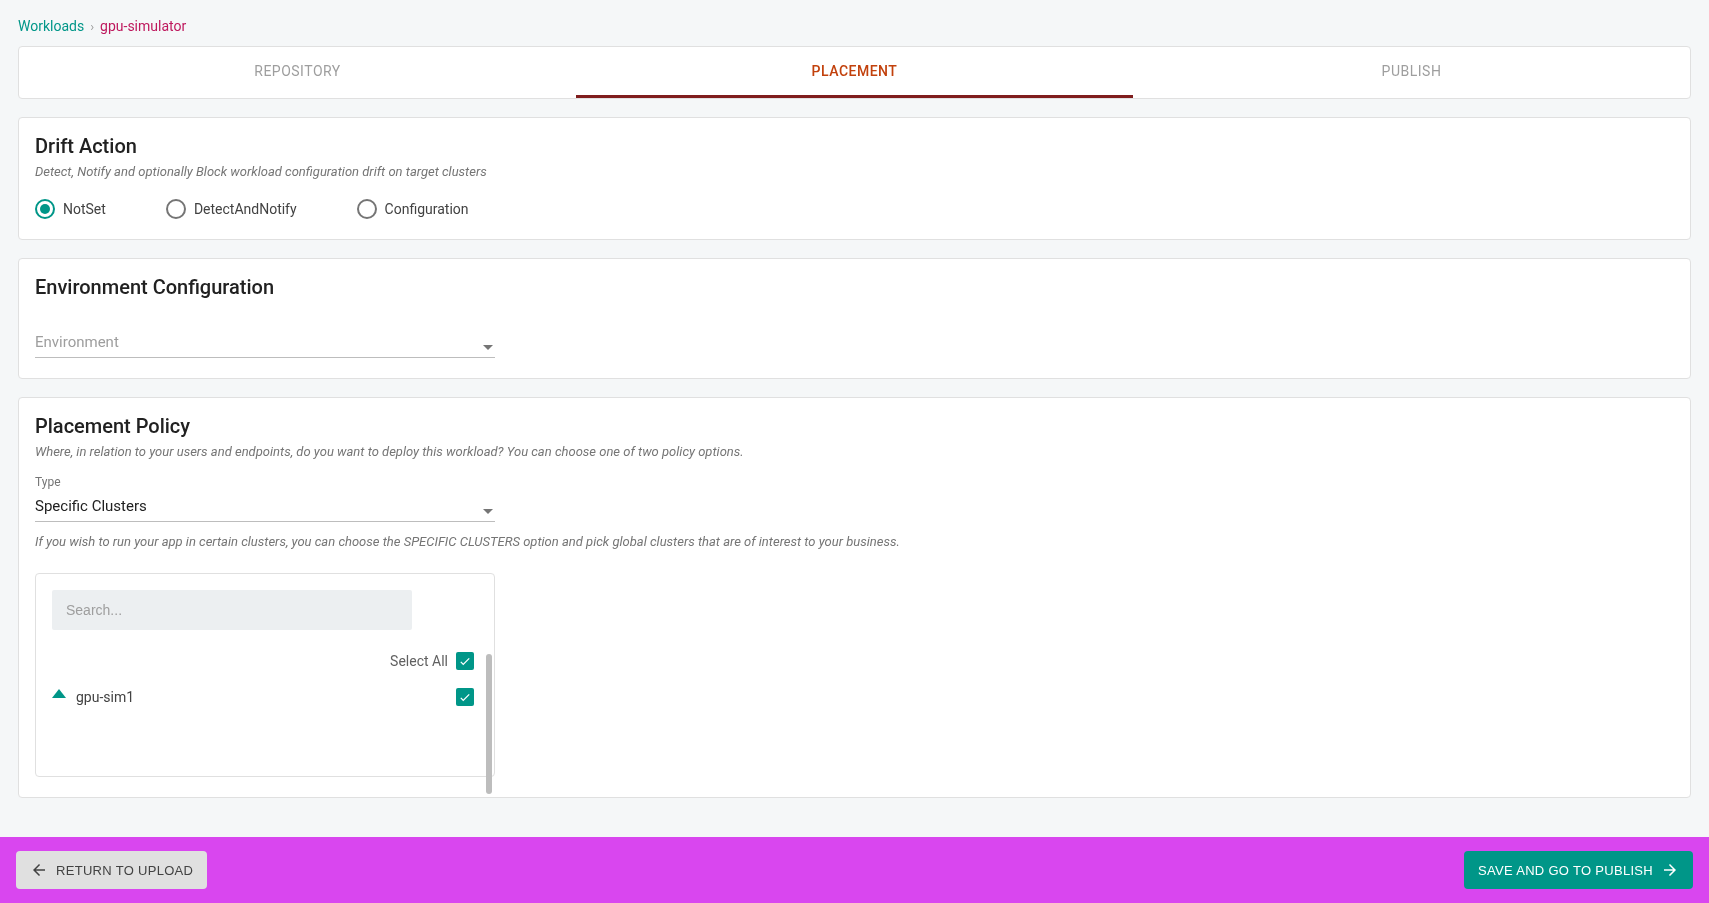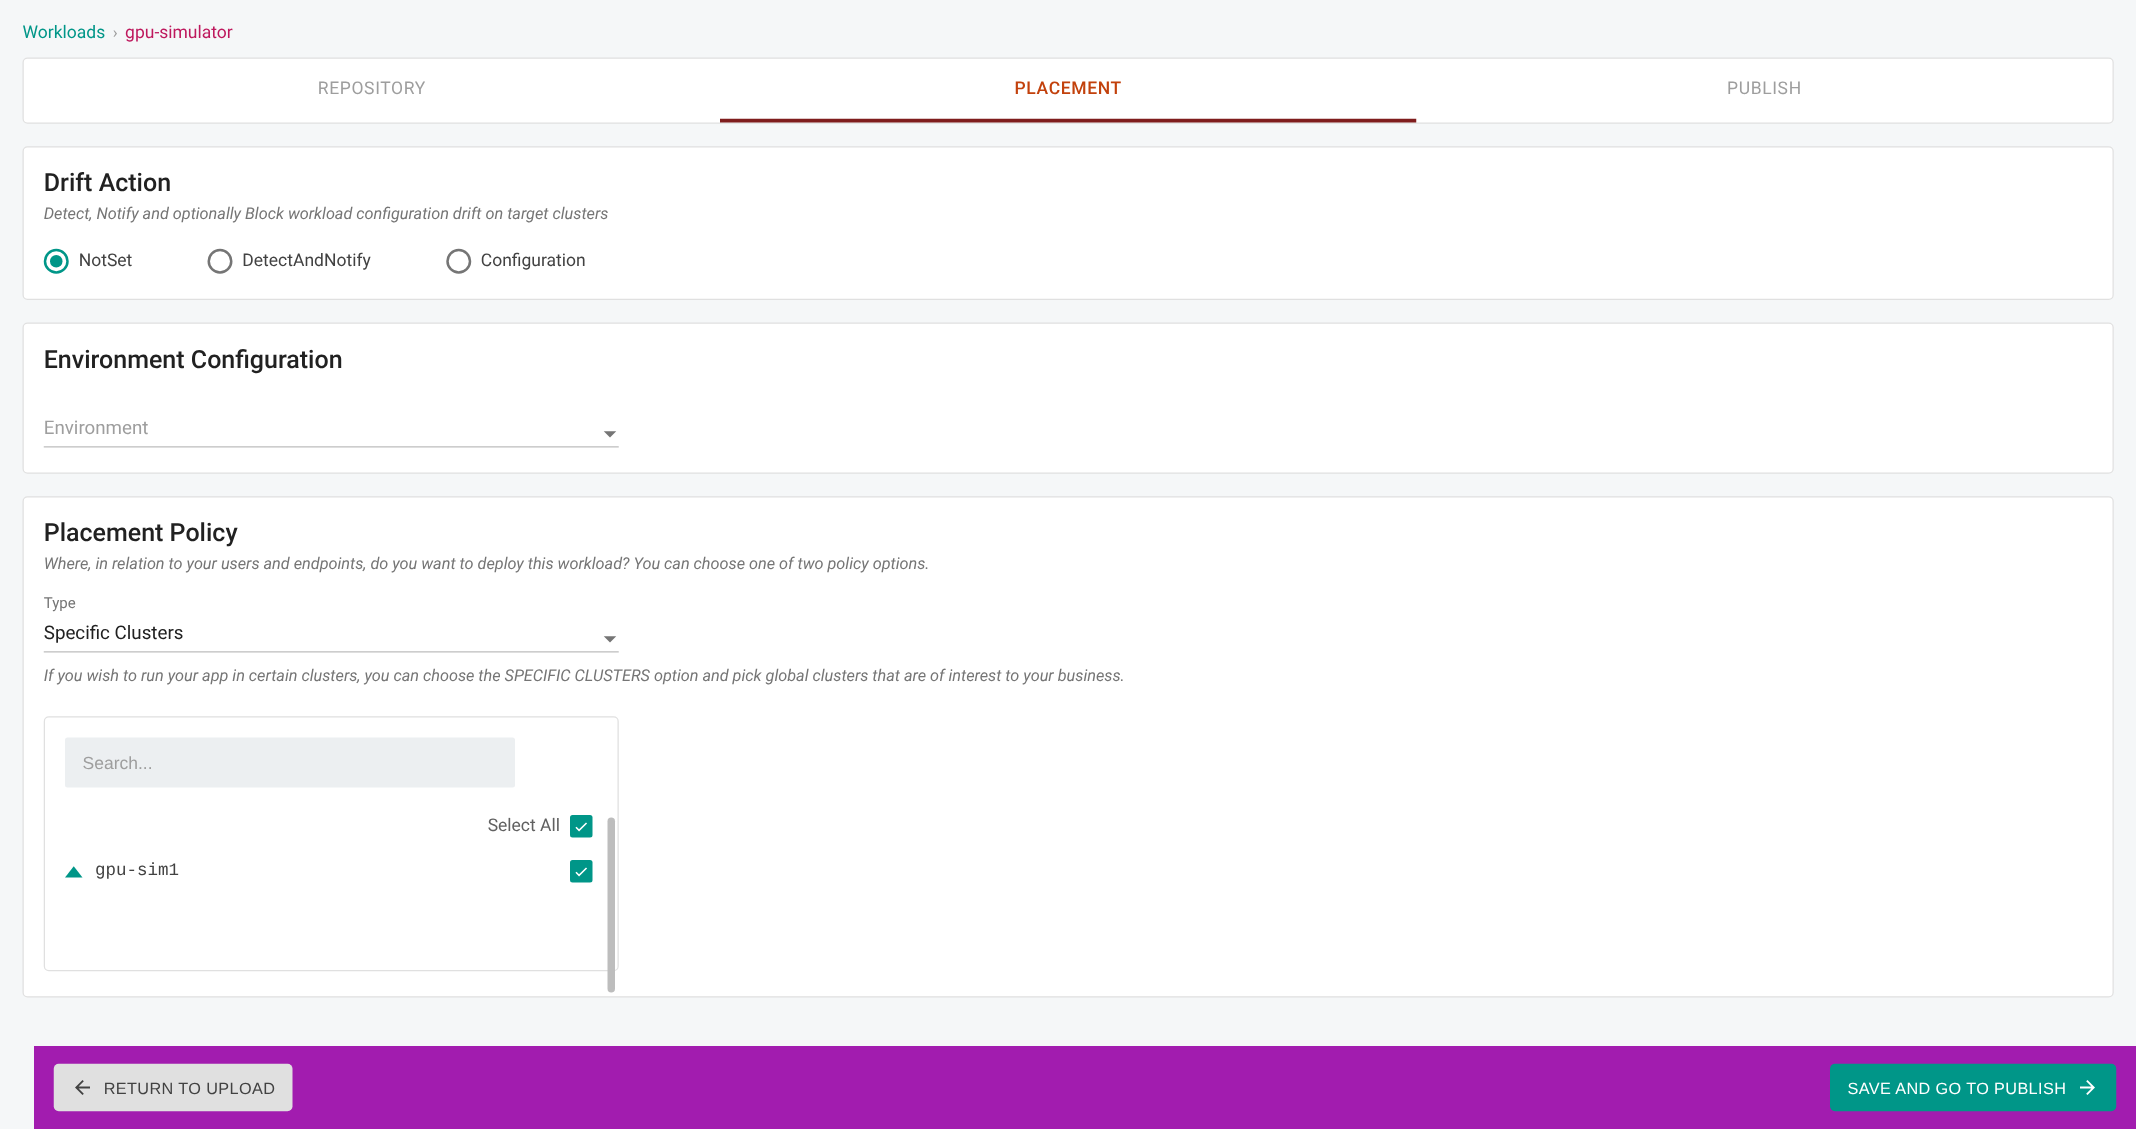--- a/index.html
+++ b/index.html
@@ -144,21 +144,21 @@
 .select-all-row {
   display:flex; justify-content:flex-end; align-items:center; gap:8px;
   padding: 12px 0 8px 0;
   color:#616161;
 }
 .cluster-row {
   display:flex; justify-content:space-between; align-items:center;
   padding: 10px 0;
   color:#424242;
 }
-.cluster-left { display:flex; align-items:center; gap:10px;font-family:Liberation Mono, monospace; }
+.cluster-left { display:flex; gap:10px; }
 .tri-up {
   width:0;height:0;
   border-left:7px solid transparent;
   border-right:7px solid transparent;
   border-bottom:9px solid #009688;
 }
 .cb {
   width:18px; height:18px; border-radius:2px;
   background:#009688; display:flex; align-items:center; justify-content:center;
   cursor:pointer;
@@ -167,22 +167,21 @@
 
 .scroll-thumb {
   position:absolute; right:2px; top:80px; width:6px; height:140px;
   background:#bdbdbd; border-radius:3px;
 }
 
 .footer {
   position: fixed; bottom: 0; left: 0; right: 0;
   display:flex; justify-content:space-between; align-items:center;
   padding: 14px 16px;
-  background:#a21caf;
-  margin-left:27px;
+  background:#d946ef;
 }
 .btn {
   display:inline-flex; align-items:center; gap:8px;
   padding: 10px 14px;
   font-size: 13px;
   letter-spacing: 0.3px;
   border-radius: 4px;
   cursor:pointer;
   border: none;
   font-weight: 500;

